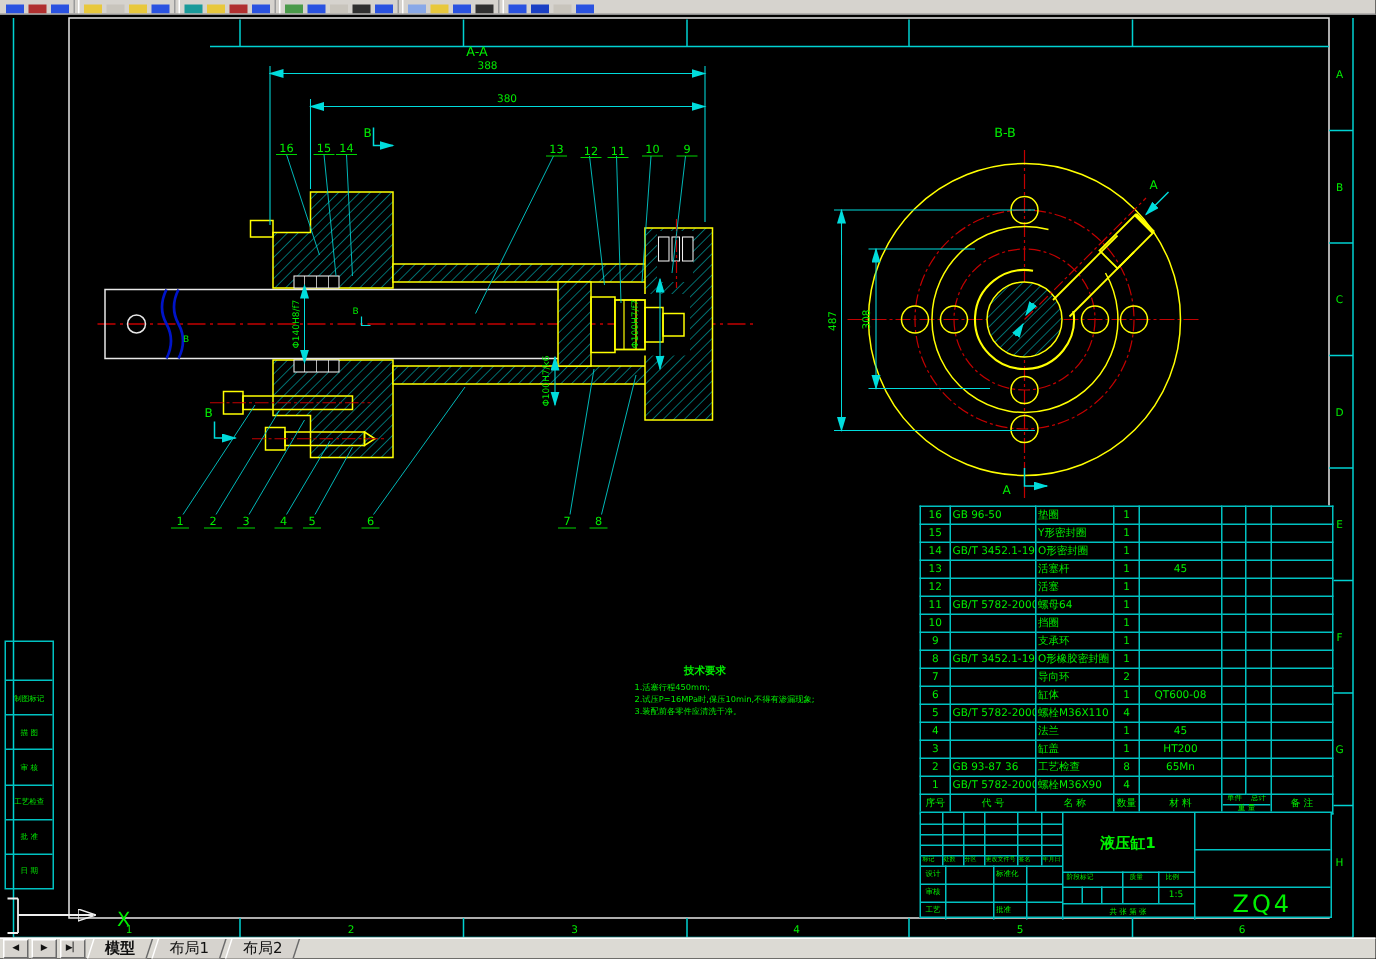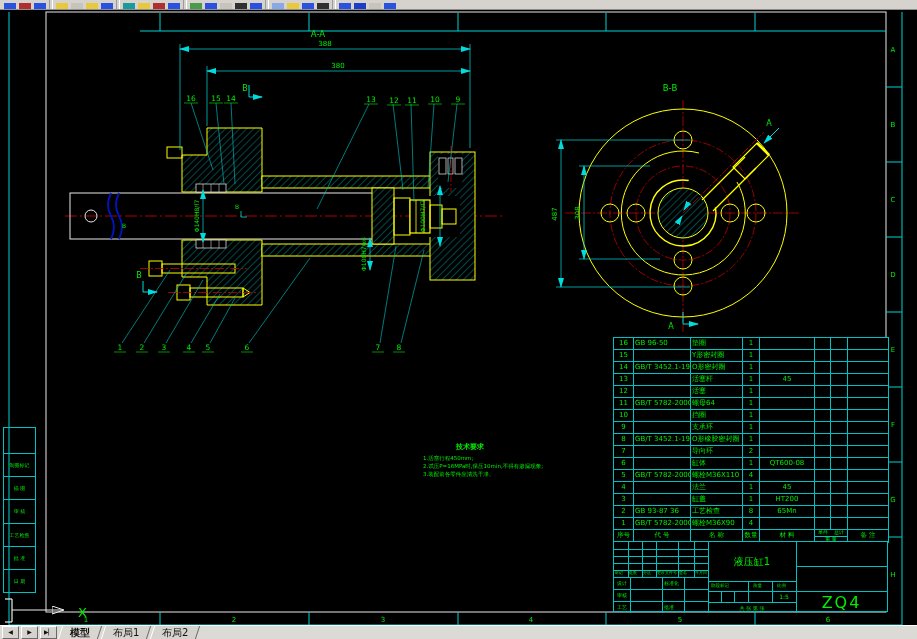--- a/index.html
+++ b/index.html
@@ -566,21 +566,21 @@
     <div class="vl" style="left:16px;top:35px;height:36px"></div>
     <div class="vl" style="left:48px;top:35px;height:36px"></div>
     <div class="vl" style="left:70px;top:35px;height:36px"></div>
     <span class="tl" style="left:3px;top:39px">设计</span>
     <span class="tl" style="left:50px;top:39px">标准化</span>
     <span class="tl" style="left:3px;top:51px">审核</span>
     <span class="tl" style="left:3px;top:63px">工艺</span>
     <span class="tl" style="left:50px;top:63px">批准</span>
 
     <div class="vl" style="left:94px;top:0;height:71px"></div>
-    <div class="cell-center" style="left:94px;top:0;width:88px;height:39px;font-size:10px;font-weight:normal">液压缸1</div>
+    <div class="cell-center" style="left:94px;top:0;width:88px;height:39px;font-size:10px;font-weight:bold">液压缸1</div>
     <div class="hl" style="left:94px;top:39px;width:88px"></div>
     <div class="vl" style="left:134px;top:39px;height:21px"></div>
     <div class="vl" style="left:158px;top:39px;height:21px"></div>
     <span class="tl" style="left:97px;top:42px;font-size:4.5px">阶段标记</span>
     <span class="tl" style="left:139px;top:42px;font-size:4.5px">质量</span>
     <span class="tl" style="left:163px;top:42px;font-size:4.5px">比例</span>
     <div class="hl" style="left:94px;top:49px;width:88px"></div>
     <div class="vl" style="left:107px;top:49px;height:11px"></div>
     <div class="vl" style="left:120px;top:49px;height:11px"></div>
     <div class="cell-center" style="left:158px;top:49px;width:24px;height:11px;font-size:6px">1:5</div>

